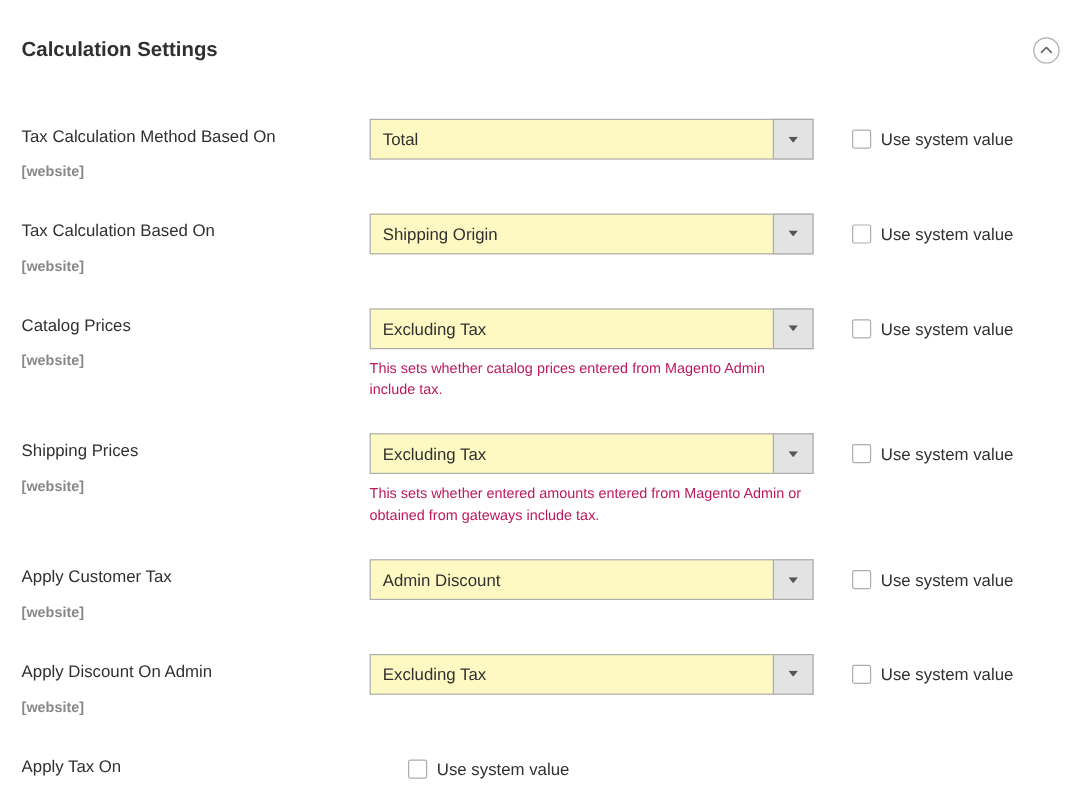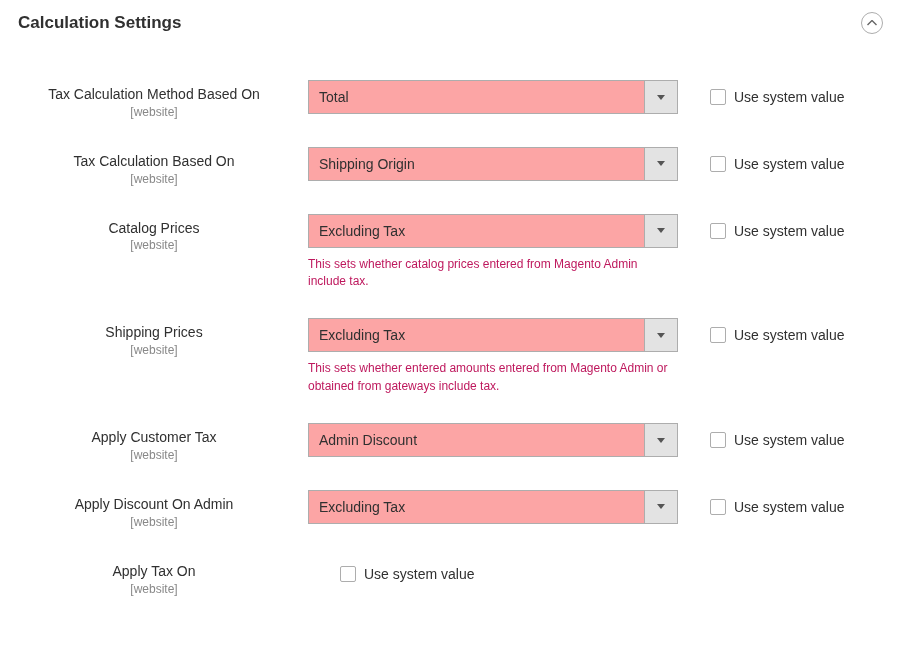--- a/index.html
+++ b/index.html
@@ -10,20 +10,21 @@
     font-size: 14px;
     color: #333;
     background: #fff;
     width: 901px;
   }
   .section-header {
     display: flex;
     justify-content: space-between;
     align-items: center;
     padding-bottom: 16px;
+    margin-top: 19px;
   }
   .section-title {
     font-size: 17px;
     font-weight: 600;
     color: #303030;
   }
   .collapse-btn {
     width: 22px;
     height: 22px;
     border: 1px solid #adadad;
@@ -39,47 +40,48 @@
     padding-top: 30px;
   }
   .row {
     display: flex;
     align-items: flex-start;
     margin-bottom: 28px;
   }
   .row:last-child { margin-bottom: 0; }
   .label-col {
     width: 290px;
-    text-align: center;
+    text-align: left;
     padding-right: 18px;
     padding-top: 6px;
   }
   .label-text {
     font-size: 14px;
     color: #303030;
     line-height: 1.2;
   }
   .scope {
     font-size: 12px;
     color: #888;
-    margin-top: 2px;
+    margin-top: 14px;
+    font-weight: bold;
   }
   .control-col {
     width: 370px;
   }
   .select-wrap {
     position: relative;
     width: 100%;
     height: 34px;
   }
   .select-value {
     width: 100%;
     height: 34px;
     border: 1px solid #adadad;
-    background: #fca5a5;
+    background: #fef9c3;
     padding: 0 40px 0 10px;
     line-height: 32px;
     font-size: 14px;
     color: #303030;
     cursor: pointer;
   }
   .select-arrow {
     position: absolute;
     top: 0;
     right: 0;

